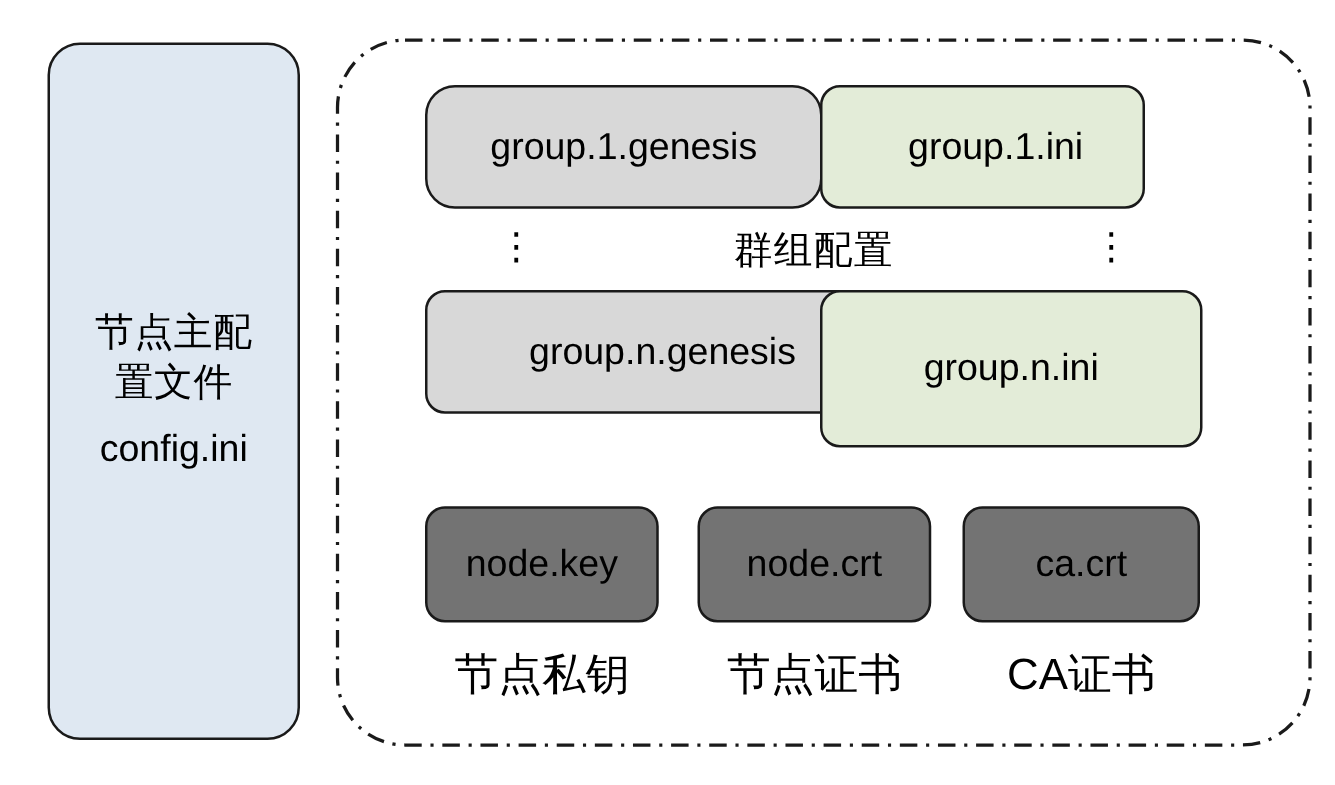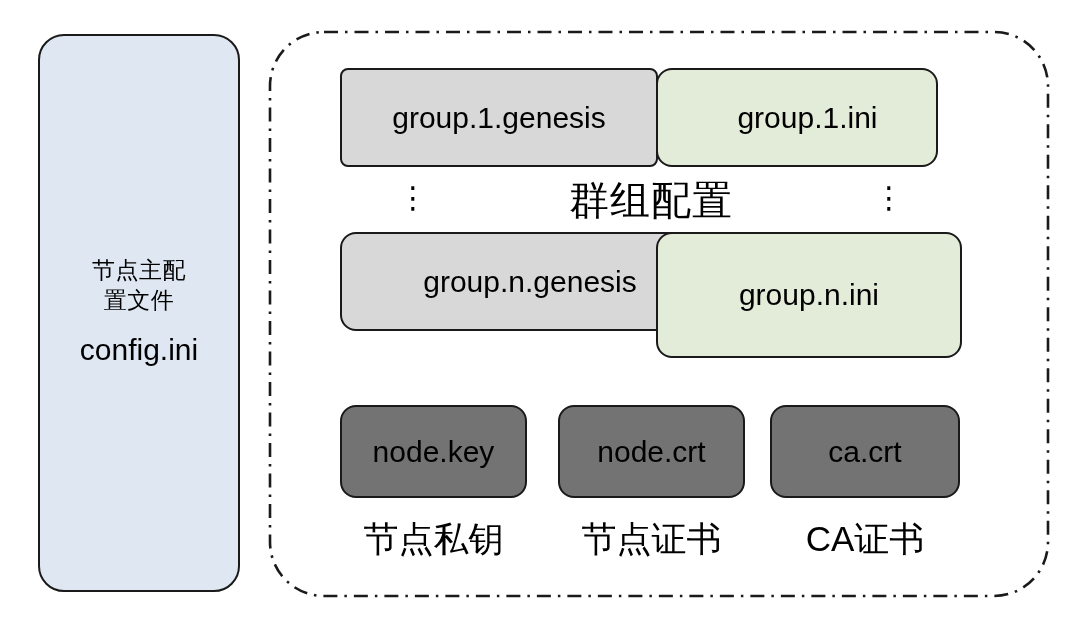--- a/index.html
+++ b/index.html
@@ -32,21 +32,21 @@
     border: 2.5px solid #1a1a1a;
     border-radius: 26px;
     display: flex;
     flex-direction: column;
     align-items: center;
     justify-content: center;
     text-align: center;
     line-height: 1.28;
   }
   .main-config-box .cn {
-    font-size: 23px;
+    font-size: 31px;
     letter-spacing: 0.5px;
   }
   .main-config-box .file {
     font-size: 30px;
     margin-top: 16px;
   }
 
   
   .dashdot-container {
     position: absolute;
@@ -73,25 +73,25 @@
     font-size: 30px;
     white-space: nowrap;
   }
   .nbox.gray  { background: #d8d8d8; }
   .nbox.green { background: #e3ecd8; }
   .nbox.peach { background: #737373; }
 
   
   .g1-genesis {
     left: 340px; top: 68px; width: 318px; height: 99px;
-    border-radius: 8px;
+    border-radius: 24px;
     justify-content: center;
   }
   .g1-ini {
-    left: 656px; top: 68px; width: 282px; height: 99px;
+    left: 656px; top: 68px; width: 260px; height: 99px;
     border-radius: 16px;
     padding-left: 21px;
   }
   
   .gn-genesis {
     left: 340px; top: 232px; width: 380px; height: 99px;
     border-radius: 16px;
   }
   .gn-ini {
     left: 656px; top: 232px; width: 306px; height: 126px;
@@ -111,21 +111,21 @@
     padding: 0 58px;
     box-sizing: border-box;
   }
   .vdots {
     font-size: 30px;
     line-height: 1;
     letter-spacing: 0;
     transform: translateY(-2px);
   }
   .group-annot .label {
-    font-size: 40px;
+    font-size: 31px;
     letter-spacing: 1px;
   }
 
   
   .c-nodekey { left: 340px; top: 405px; width: 187px; height: 93px; border-radius: 16px; }
   .c-nodecrt { left: 558px; top: 405px; width: 187px; height: 93px; border-radius: 16px; }
   .c-cacrt   { left: 770px; top: 405px; width: 190px; height: 93px; border-radius: 16px; }
 
   
   .ccap {

